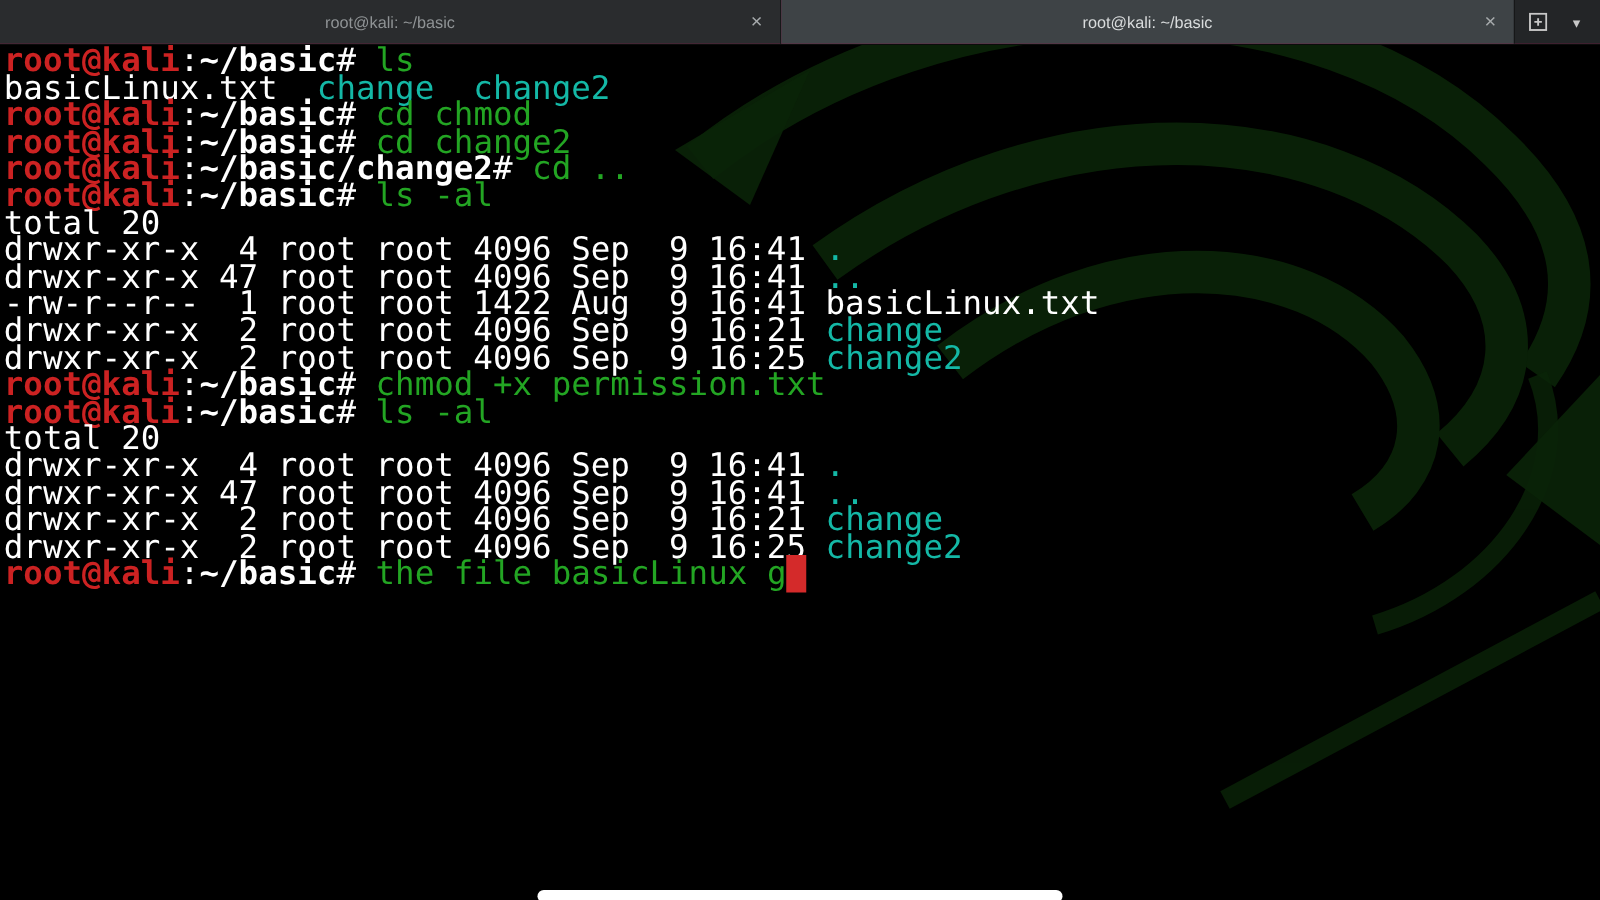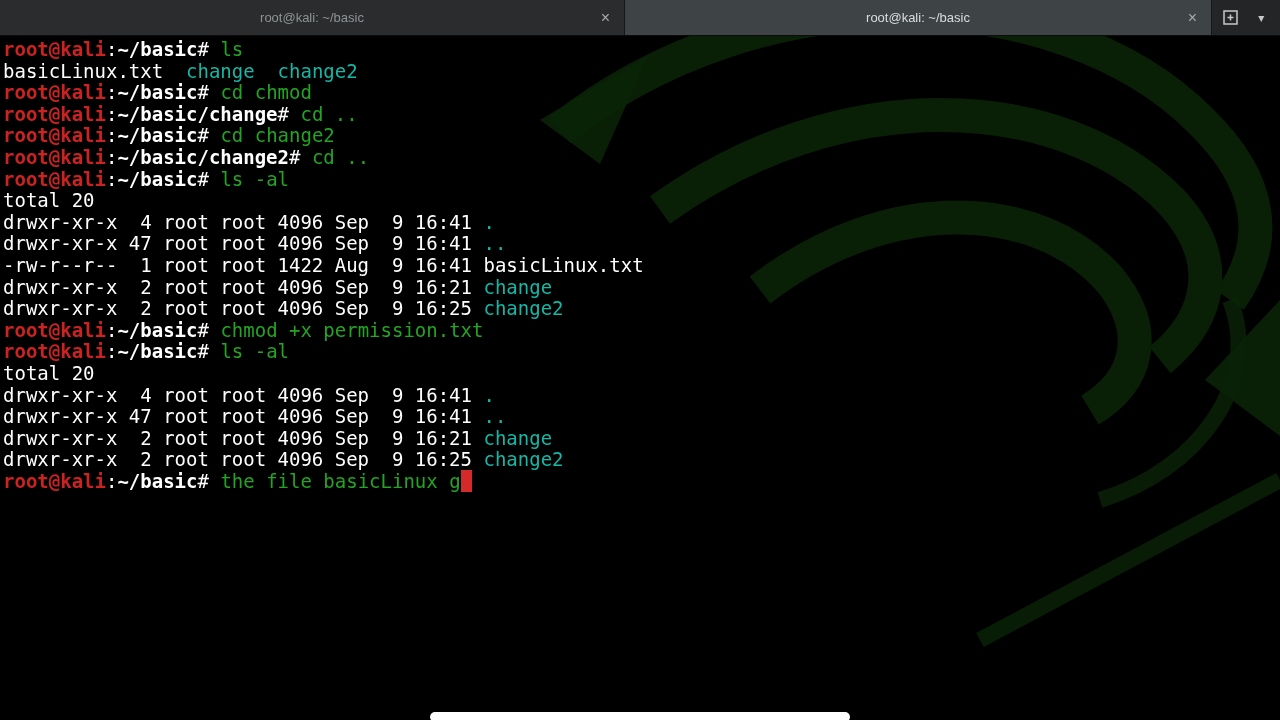--- a/index.html
+++ b/index.html
@@ -19,21 +19,21 @@
   .tab.active { flex:1; background:#3e4346; color:#d9dcdd; border-right:1px solid #161718; }
   .tab-title { pointer-events:none; }
   .tab-close { position:absolute; right:14px; top:50%; transform:translateY(-50%);
                font-size:16px; line-height:16px; color:#a7abad; cursor:pointer; }
   .tab-actions { width:68px; background:#232527; display:flex; align-items:center; justify-content:space-evenly; }
   .action-btn { background:none; border:none; color:#c8c8c8; font-size:12px; cursor:pointer;
                 display:flex; align-items:center; justify-content:center; width:24px; height:24px; }
 
   
   .terminal { position:absolute; top:37px; left:0; right:0; bottom:0; z-index:2;
-              padding:2px 0 0 3px; font-size:19px; line-height:21.6px; cursor:text; }
+              padding:2px 0 0 3px; font-size:26px; line-height:21.6px; cursor:text; }
   .term-line { white-space:pre; height:21.6px; }
   .c-r  { color:#cc2222; font-weight:bold; }
   .c-w  { color:#ffffff; }
   .c-wb { color:#ffffff; font-weight:bold; }
   .c-g  { color:#23a523; }
   .c-gb { color:#23a523; font-weight:bold; }
   .c-bl { color:#14b8a6; font-weight:normal; }
   .c-cur{ background:#d42a2a; color:#d42a2a; }
 
   
@@ -79,21 +79,20 @@
         </svg>
       </button>
       <button class="action-btn">▾</button>
     </div>
   </div>
 
   <div class="terminal">
       <div class="term-line"><span class="c-r">root@kali</span><span class="c-w">:</span><span class="c-wb">~/basic</span><span class="c-w"># </span><span class="c-g">ls</span></div>
       <div class="term-line"><span class="c-w">basicLinux.txt  </span><span class="c-bl">change</span><span class="c-w">  </span><span class="c-bl">change2</span></div>
       <div class="term-line"><span class="c-r">root@kali</span><span class="c-w">:</span><span class="c-wb">~/basic</span><span class="c-w"># </span><span class="c-g">cd chmod</span></div>
-      <div class="term-line"><span class="c-r">root@kali</span><span class="c-w">:</span><span class="c-wb">~/basic/change</span><span class="c-w"># </span><span class="c-g">cd ..</span></div>
       <div class="term-line"><span class="c-r">root@kali</span><span class="c-w">:</span><span class="c-wb">~/basic</span><span class="c-w"># </span><span class="c-g">cd change2</span></div>
       <div class="term-line"><span class="c-r">root@kali</span><span class="c-w">:</span><span class="c-wb">~/basic/change2</span><span class="c-w"># </span><span class="c-g">cd ..</span></div>
       <div class="term-line"><span class="c-r">root@kali</span><span class="c-w">:</span><span class="c-wb">~/basic</span><span class="c-w"># </span><span class="c-g">ls -al</span></div>
       <div class="term-line"><span class="c-w">total 20</span></div>
       <div class="term-line"><span class="c-w">drwxr-xr-x  4 root root 4096 Sep  9 16:41 </span><span class="c-bl">.</span></div>
       <div class="term-line"><span class="c-w">drwxr-xr-x 47 root root 4096 Sep  9 16:41 </span><span class="c-bl">..</span></div>
       <div class="term-line"><span class="c-w">-rw-r--r--  1 root root 1422 Aug  9 16:41 basicLinux.txt</span></div>
       <div class="term-line"><span class="c-w">drwxr-xr-x  2 root root 4096 Sep  9 16:21 </span><span class="c-bl">change</span></div>
       <div class="term-line"><span class="c-w">drwxr-xr-x  2 root root 4096 Sep  9 16:25 </span><span class="c-bl">change2</span></div>
       <div class="term-line"><span class="c-r">root@kali</span><span class="c-w">:</span><span class="c-wb">~/basic</span><span class="c-w"># </span><span class="c-g">chmod +x permission.txt</span></div>

